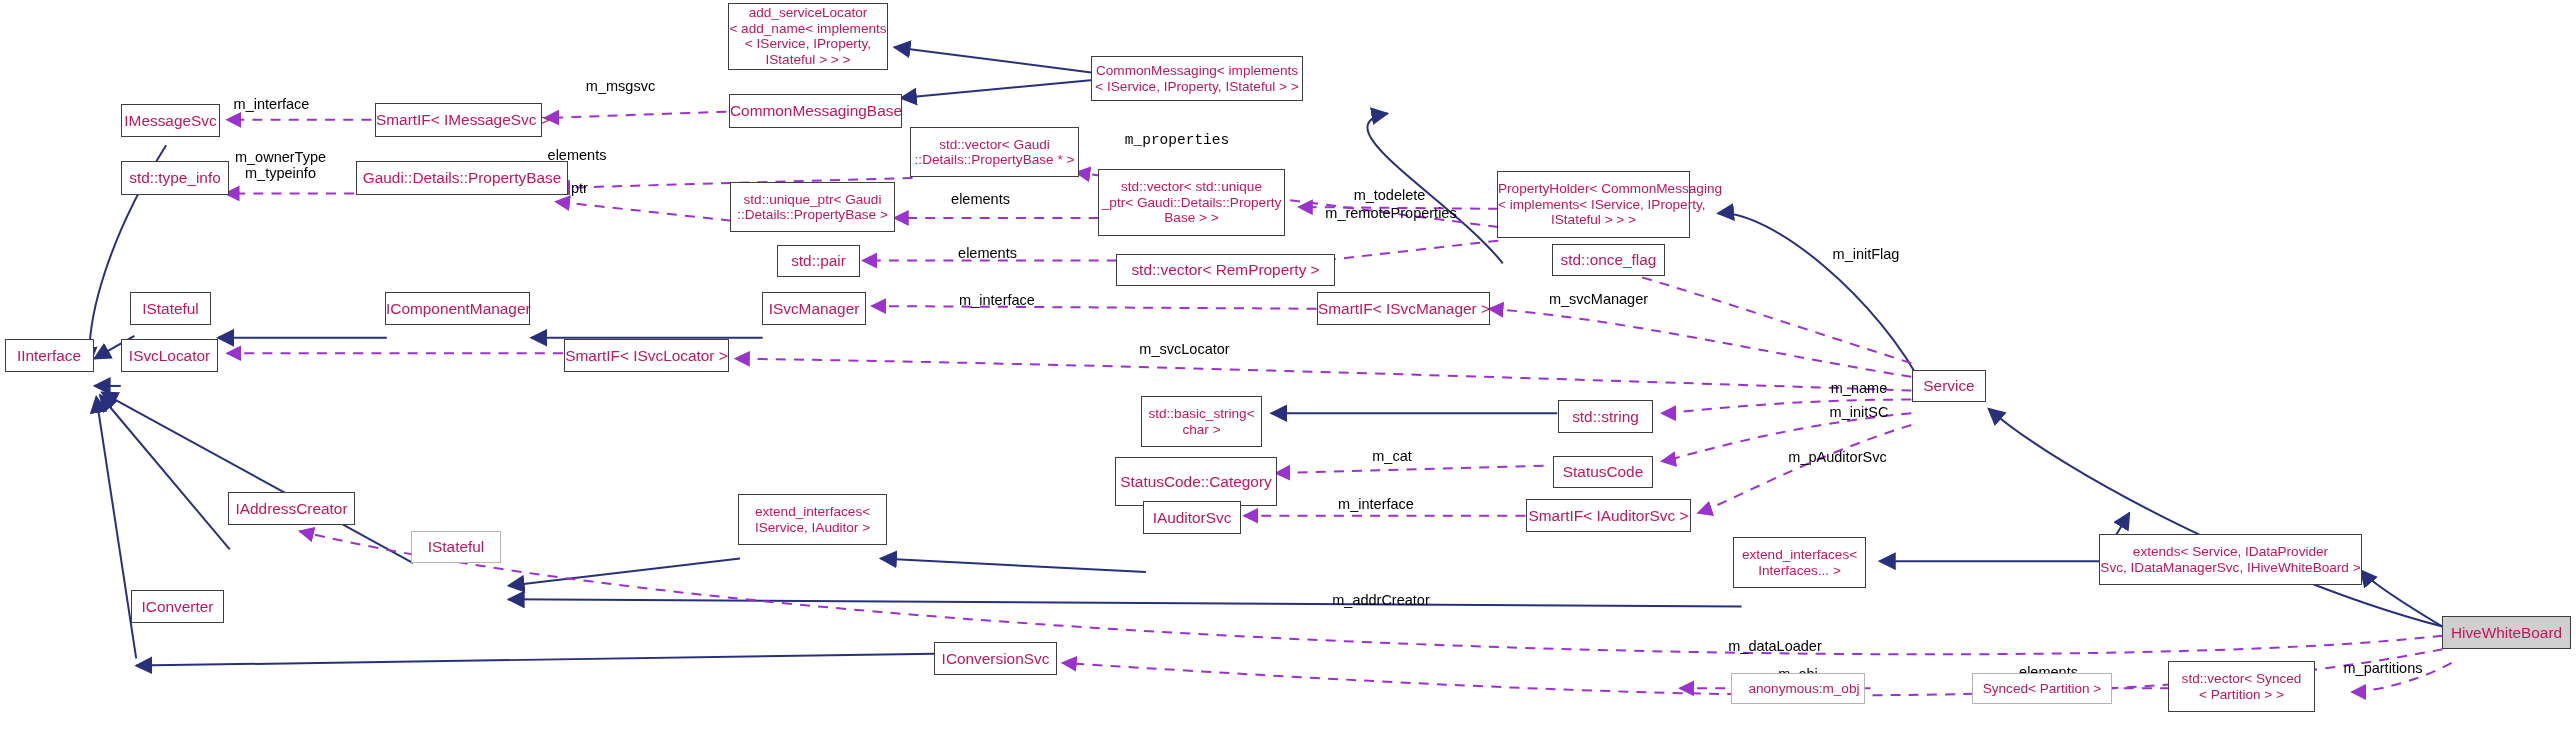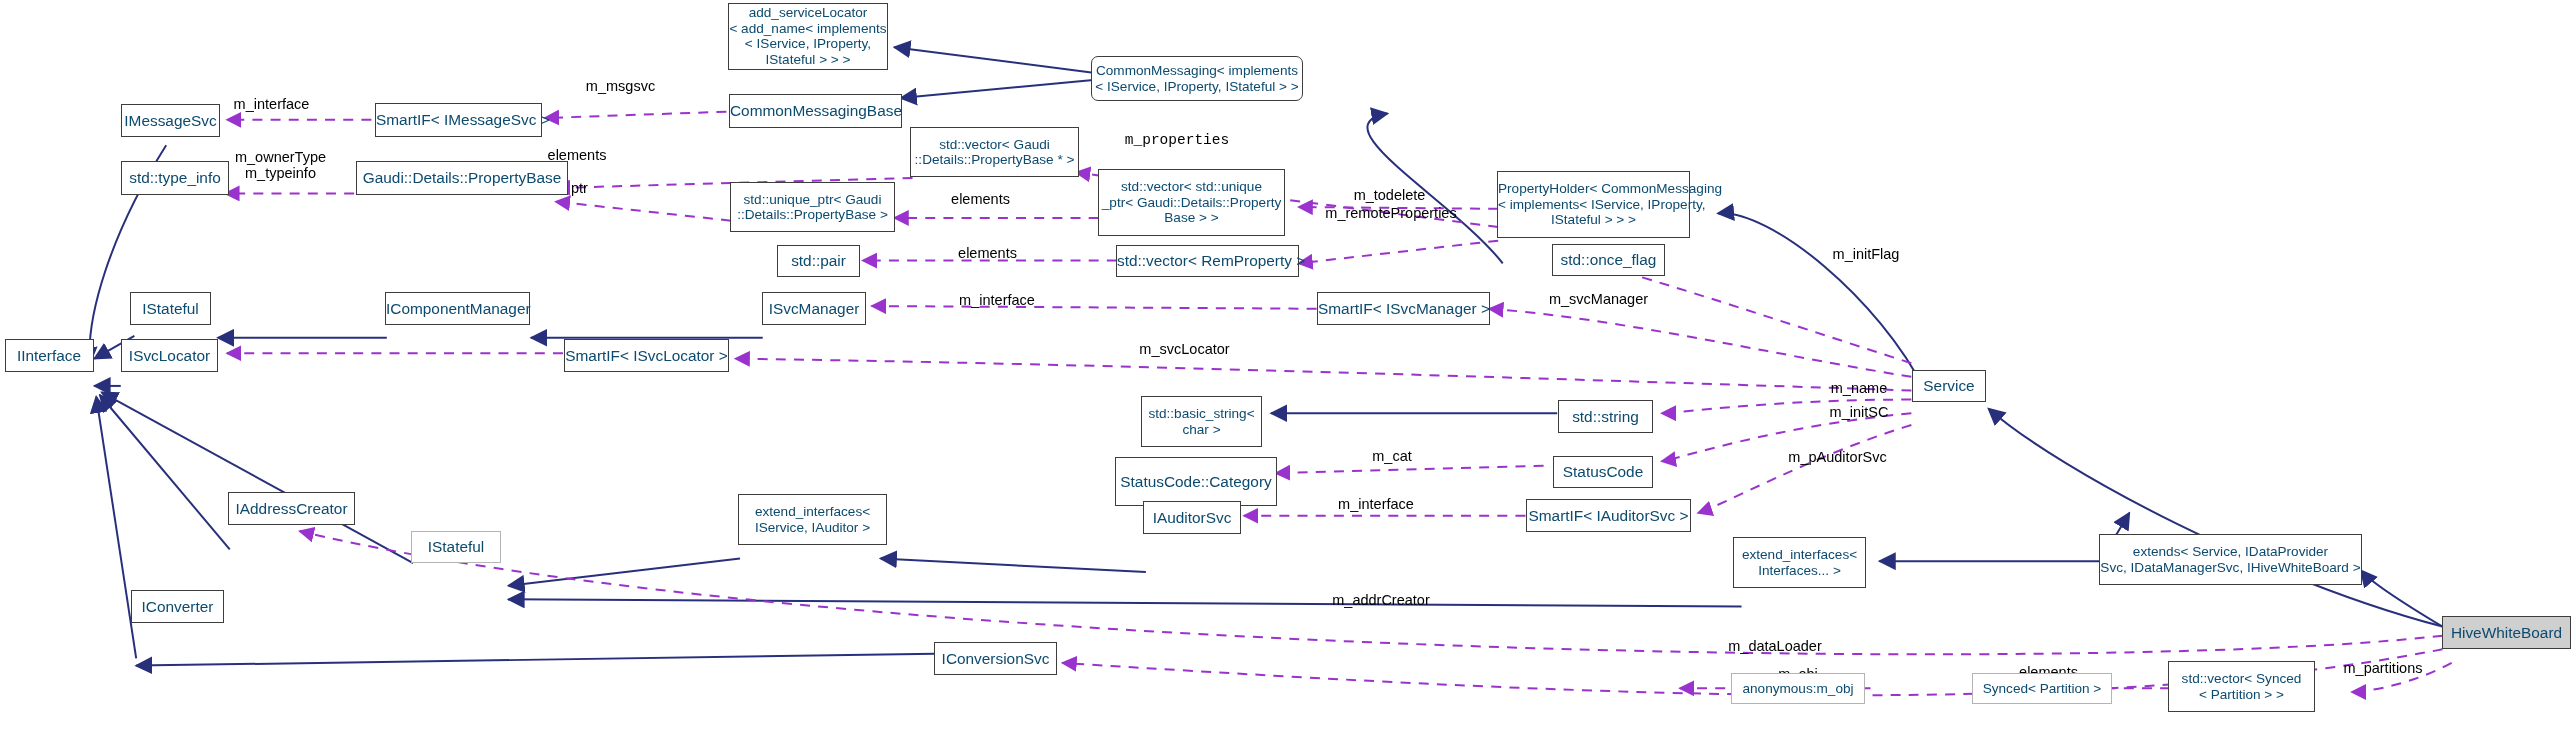--- a/index.html
+++ b/index.html
@@ -11,21 +11,21 @@
     background:#ffffff;
     font-family:"Liberation Sans","DejaVu Sans",sans-serif;
     overflow:hidden;
   }
   #edges{position:absolute;left:0;top:0;width:2576px;height:731px;}
   .node{
     position:absolute;
     box-sizing:border-box;
     border:0.9px solid #2b2b2b;
     background:#ffffff;
-    color:#0c4a6e;
+    color:#be185d;
     font-size:15.4px;
     line-height:18px;
     text-align:center;
     display:flex;
     align-items:center;
     justify-content:center;
     white-space:pre;
     letter-spacing:0px;
     z-index:5;
   }
@@ -168,21 +168,21 @@
     </g>
   </svg>
 
   <div class="node heavy" style="left:728px;top:2.7px;width:160px;height:67px;">
     <span class="txt small">add_serviceLocator
 &lt; add_name&lt; implements
 &lt; IService, IProperty,
 IStateful &gt; &gt; &gt;</span>
   </div>
 
-  <div class="node heavy" style="left:1091px;top:56px;width:212px;height:45px;border-radius:7px;">
+  <div class="node heavy" style="left:1091px;top:56px;width:212px;height:45px;">
     <span class="txt small">CommonMessaging&lt; implements
 &lt; IService, IProperty, IStateful &gt; &gt;</span>
   </div>
 
   <div class="node heavy" style="left:121px;top:104px;width:99px;height:33px;">
     <span class="txt">IMessageSvc</span>
   </div>
 
   <div class="node heavy" style="left:375px;top:103px;width:167px;height:34px;">
     <span class="txt">SmartIF&lt; IMessageSvc &gt;</span>
@@ -219,21 +219,21 @@
   <div class="node heavy" style="left:1497px;top:171px;width:193px;height:67px;">
     <span class="txt small">PropertyHolder&lt; CommonMessaging
 &lt; implements&lt; IService, IProperty,
 IStateful &gt; &gt; &gt;</span>
   </div>
 
   <div class="node heavy" style="left:777px;top:245px;width:83px;height:32px;">
     <span class="txt">std::pair</span>
   </div>
 
-  <div class="node heavy" style="left:1116px;top:245px;width:183px;height:32px;">
+  <div class="node heavy" style="left:1116px;top:254px;width:219px;height:32px;">
     <span class="txt">std::vector&lt; RemProperty &gt;</span>
   </div>
 
   <div class="node heavy" style="left:1552px;top:244px;width:113px;height:32px;">
     <span class="txt">std::once_flag</span>
   </div>
 
   <div class="node heavy" style="left:130px;top:292px;width:81px;height:33px;">
     <span class="txt">IStateful</span>
   </div>
@@ -319,21 +319,21 @@
   </div>
 
   <div class="node filled" style="left:2442px;top:616px;width:129px;height:33px;">
     <span class="txt">HiveWhiteBoard</span>
   </div>
 
   <div class="node heavy" style="left:934px;top:642px;width:123px;height:33px;">
     <span class="txt">IConversionSvc</span>
   </div>
 
-  <div class="node light" style="left:1731px;top:673px;width:134px;height:31px;">
+  <div class="node light" style="left:1731px;top:673px;width:134px;height:31px;text-align:right;">
     <span class="txt small">anonymous:m_obj</span>
   </div>
 
   <div class="node light" style="left:1972px;top:673px;width:140px;height:31px;">
     <span class="txt small">Synced&lt; Partition &gt;</span>
   </div>
 
   <div class="node heavy" style="left:2168px;top:661px;width:147px;height:51px;">
     <span class="txt small">std::vector&lt; Synced
 &lt; Partition &gt; &gt;</span>

